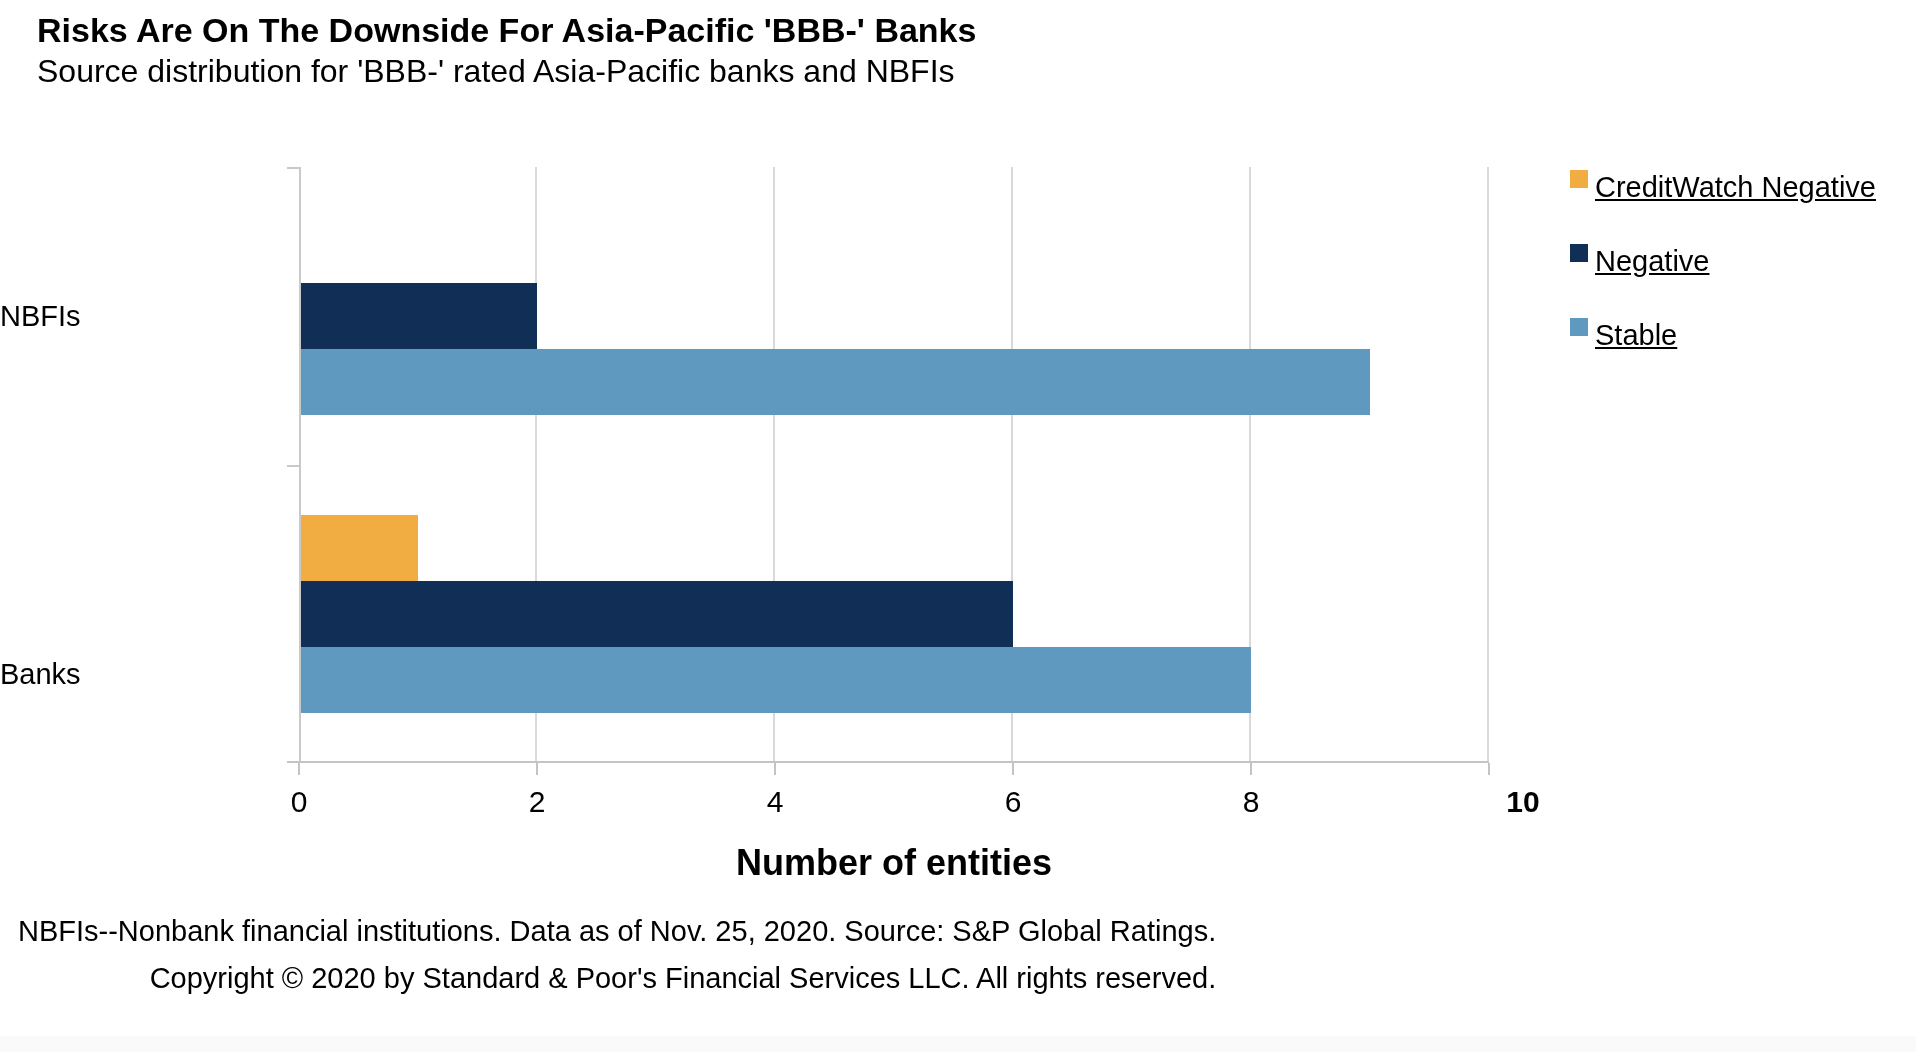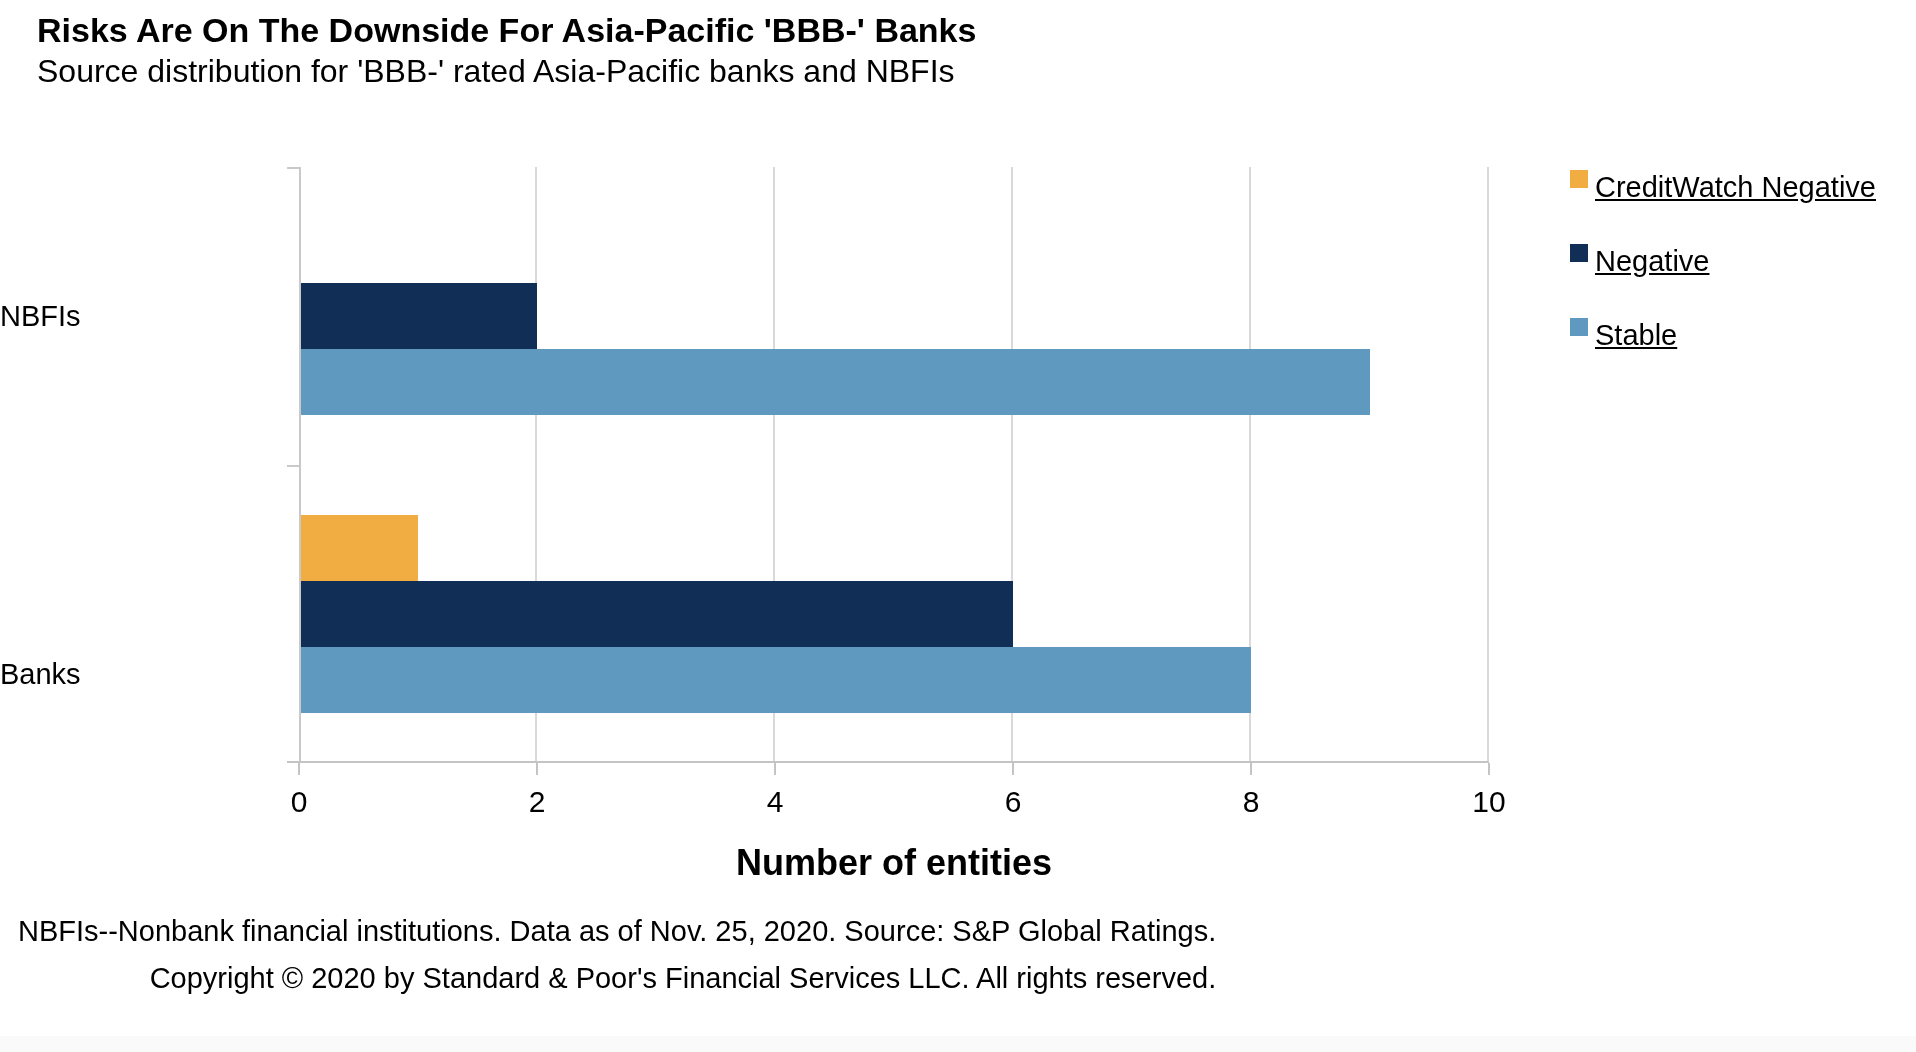--- a/index.html
+++ b/index.html
@@ -133,16 +133,16 @@
     <div class="x-tick-label" style="left: 259px;">0</div>
     <div class="x-tick" style="left: 536px;"></div>
     <div class="x-tick-label" style="left: 497px;">2</div>
     <div class="x-tick" style="left: 774px;"></div>
     <div class="x-tick-label" style="left: 735px;">4</div>
     <div class="x-tick" style="left: 1012px;"></div>
     <div class="x-tick-label" style="left: 973px;">6</div>
     <div class="x-tick" style="left: 1250px;"></div>
     <div class="x-tick-label" style="left: 1211px;">8</div>
     <div class="x-tick" style="left: 1488px;"></div>
-    <div class="x-tick-label" style="left: 1449px;">10</div>
+    <div class="x-tick-label" style="left: 1483px; font-weight: bold;">10</div>
     <div class="cat-label" style="top: 296px;">NBFIs</div>
     <div class="cat-label" style="top: 614px; margin-top: 40px;">Banks</div>
   </div>
 
 </body></html>

